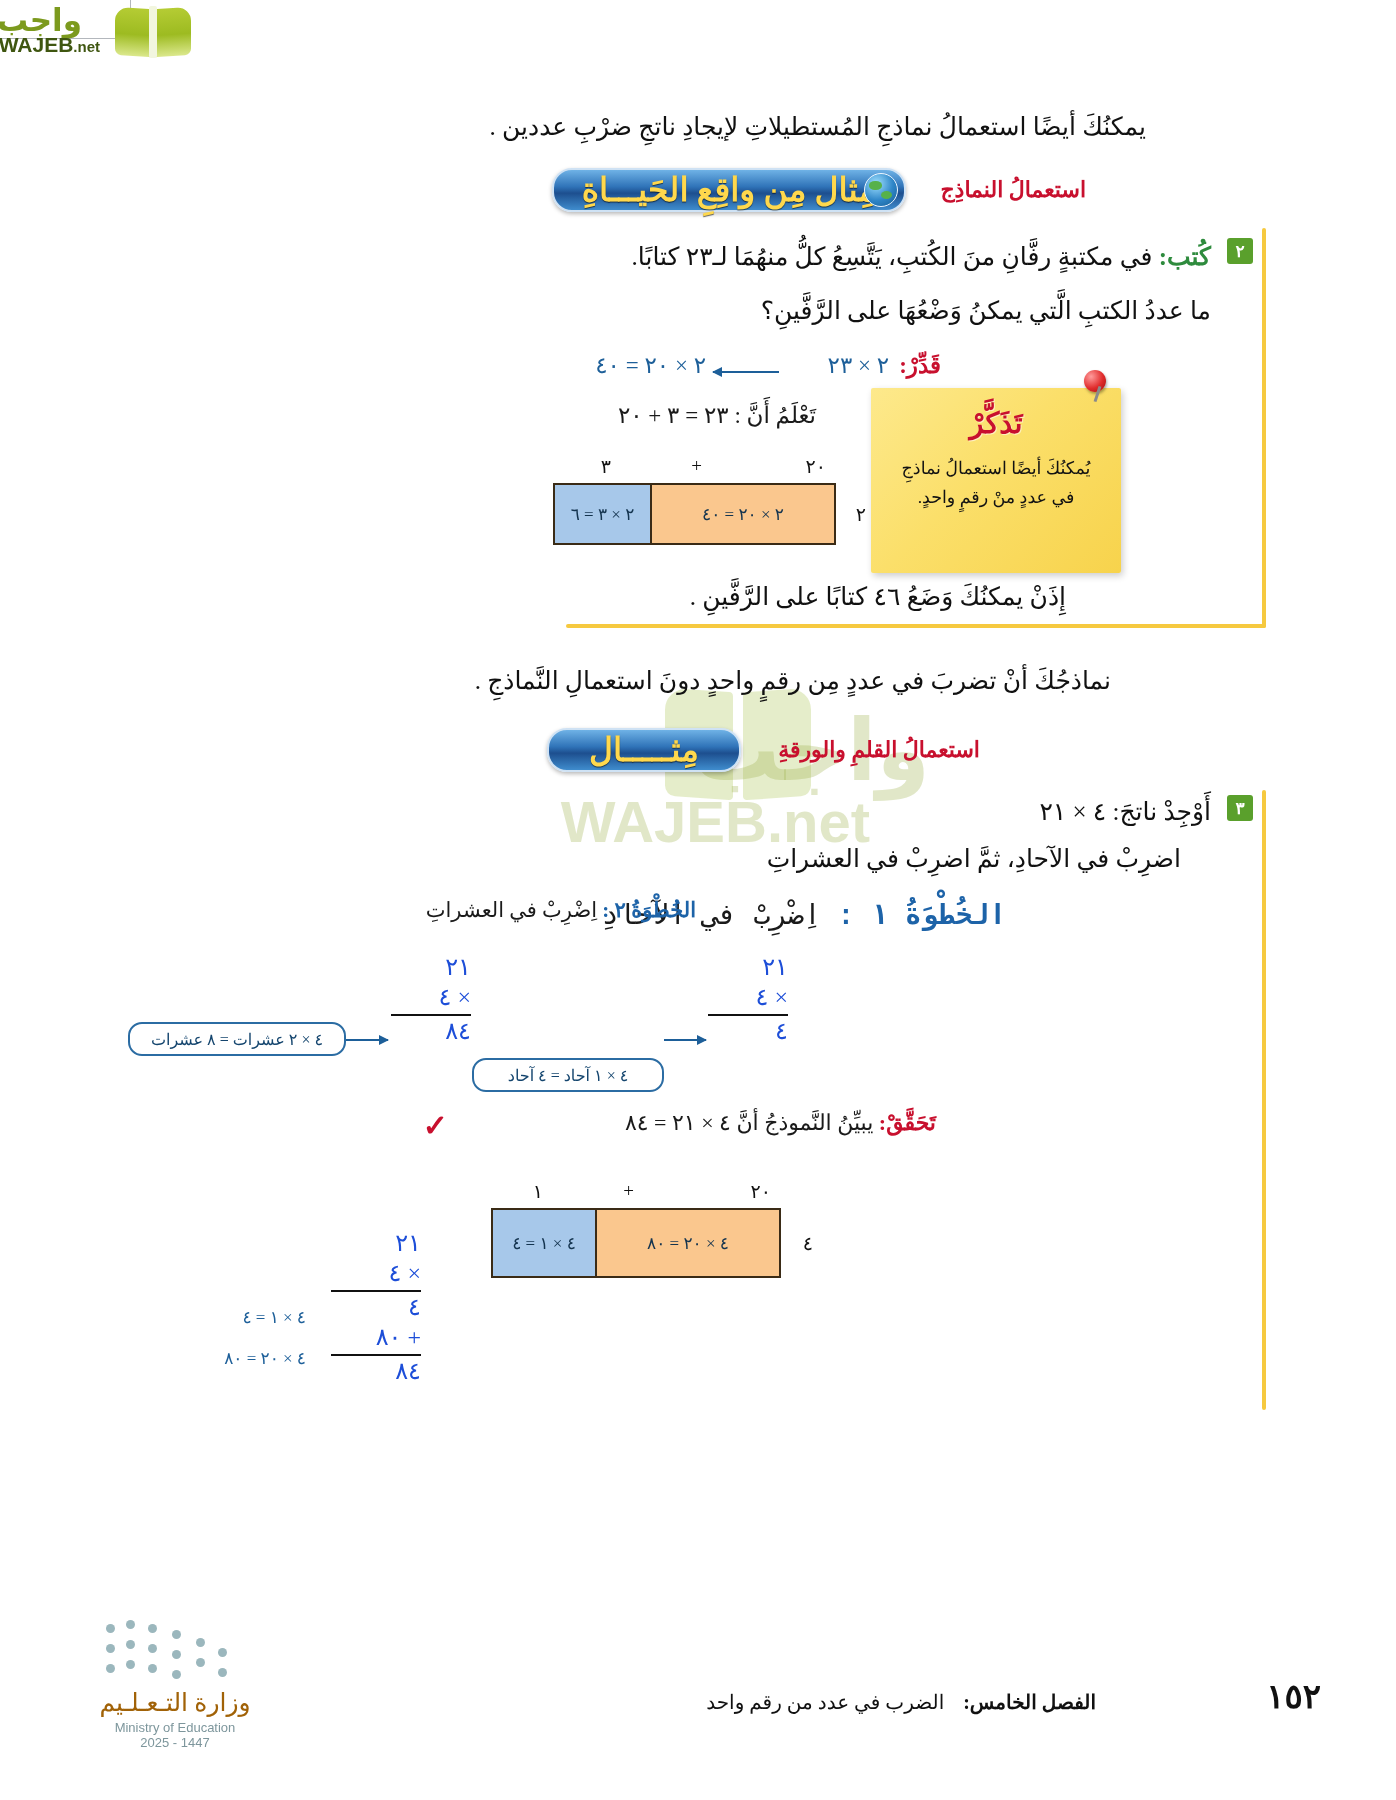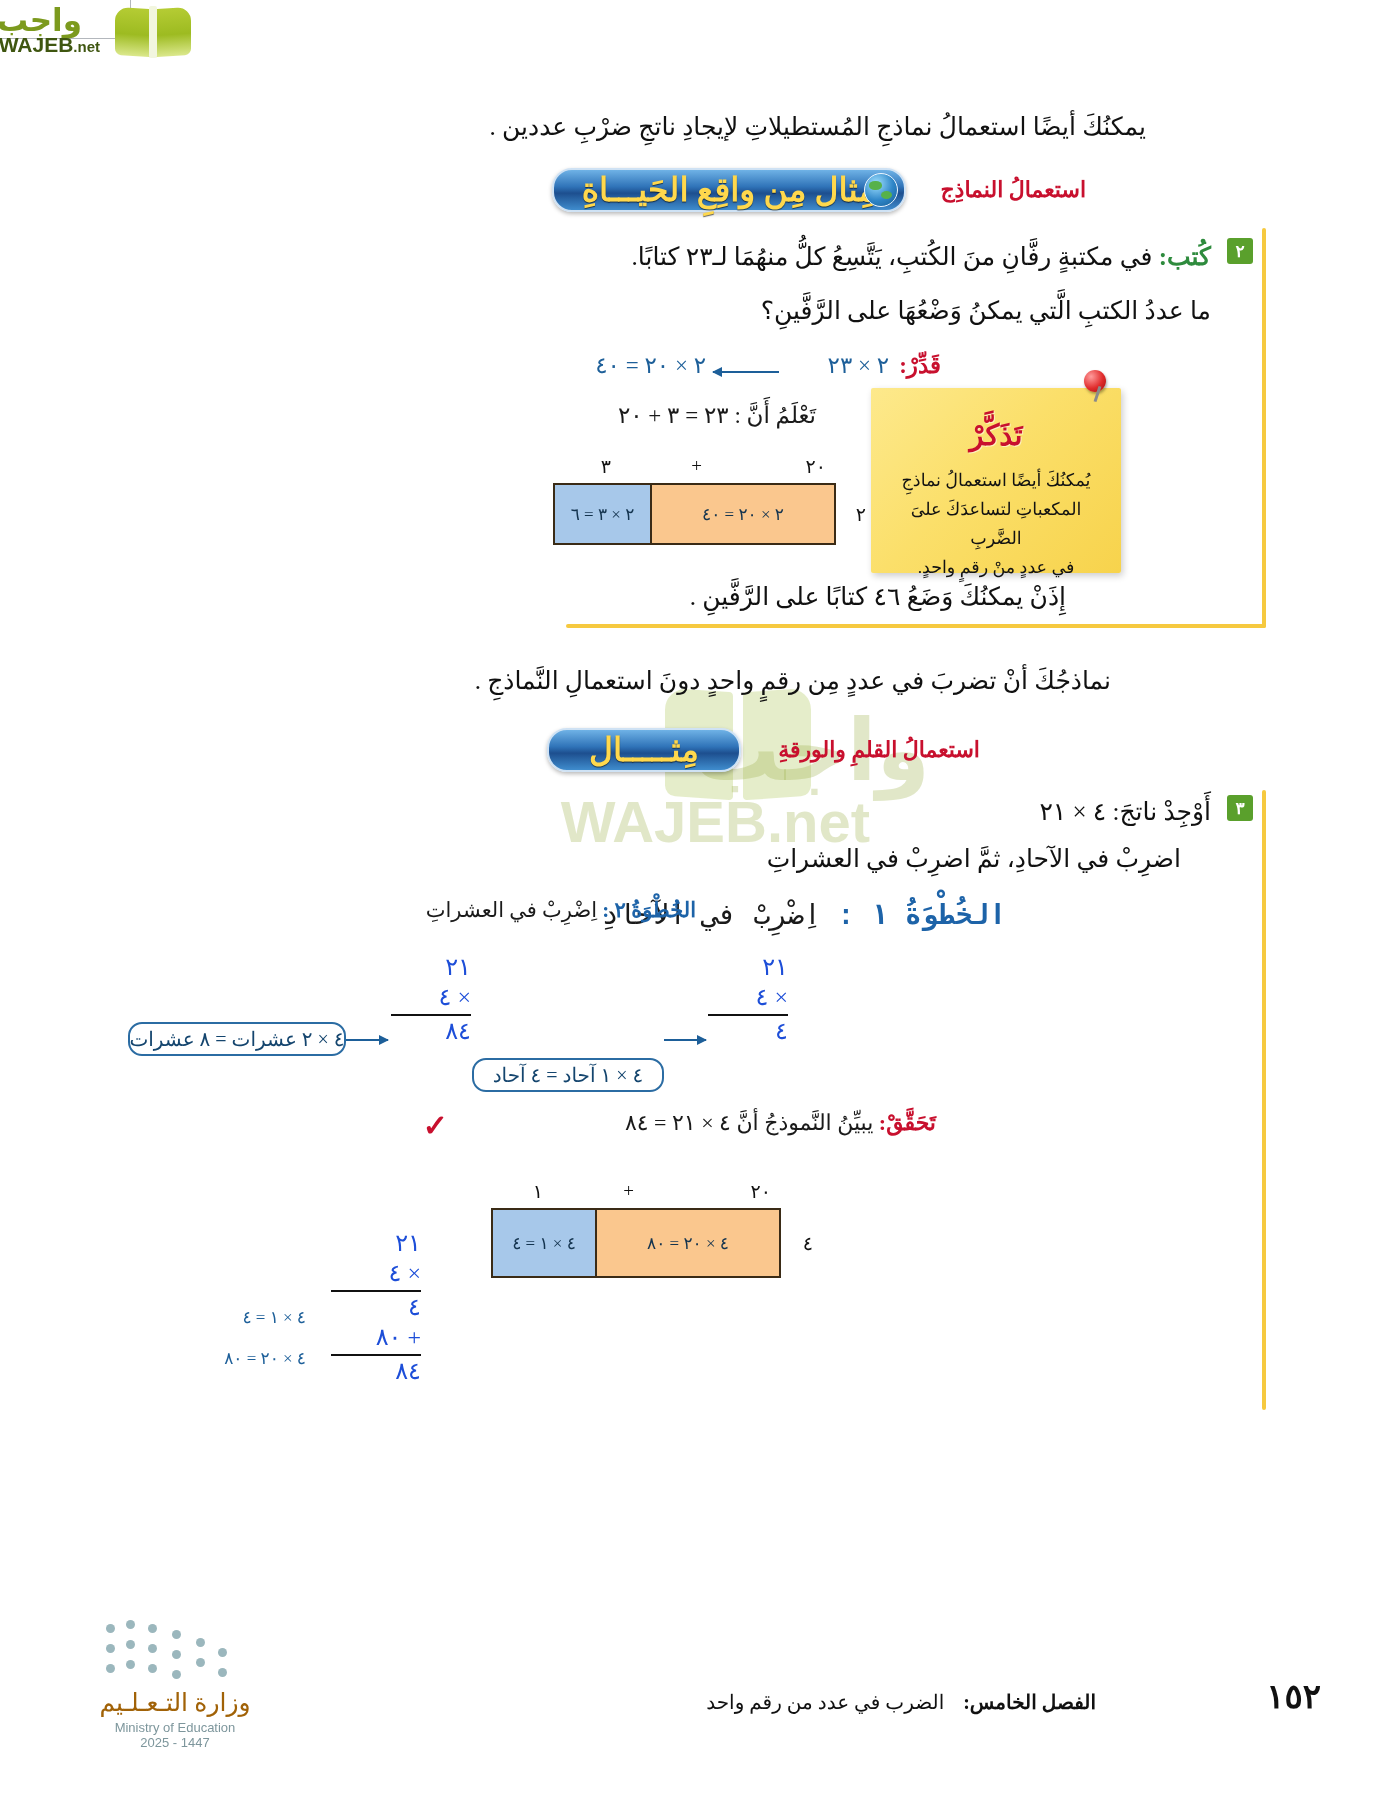--- a/index.html
+++ b/index.html
@@ -167,21 +167,21 @@
     box-shadow: 2px 3px 7px rgba(0,0,0,.2);
     border-radius: 2px;
     direction: rtl;
   }
   #note .title {
     text-align:center;
     color:#c8102e;
     font-weight:bold;
     font-size:29px;
     letter-spacing: 2px;
-    margin-top: 30px;
+    margin-top: 18px;
     text-shadow: 1px 1px 0 rgba(255,255,255,.55);
   }
   #note .body {
     margin: 14px 16px 0 16px;
     font-size: 17.5px;
     line-height: 1.65;
     text-align: center;
     color:#121212;
   }
   #pin {
@@ -232,21 +232,21 @@
   .vcalc { position:absolute; direction:ltr; text-align:right; }
   .vcalc .row { font-size: 24px; color:#1d4ed8; line-height:1.25; white-space:nowrap; }
   .vcalc .rule { border-bottom: 2px solid #111; margin-top: 2px; }
 
   
   .callout {
     position:absolute;
     border: 2px solid #2b6ca3;
     border-radius: 14px;
     color: #14456e;
-    font-size: 20px;
+    font-size: 16px;
     display:flex; align-items:center; justify-content:center;
     background:#fff;
     direction: rtl;
     white-space: nowrap;
     padding: 0 2px;
     box-sizing: border-box;
   }
   .arrow-r { position:absolute; height:2px; background:#1d5f99; }
   .arrow-r::after {
     content:""; position:absolute; right:-1px; top:-4px;
@@ -361,21 +361,20 @@
 
   <div class="sidelab" style="right:-30px; top:48px;">٢</div>
 </div>
 
 <div class="para" style="right:330px; top:578px;">إِذَنْ يمكنُكَ وَضَعُ ٤٦ كتابًا على الرَّفَّينِ .</div>
 
 <div id="note" style="right:275px; top:388px; width:250px; height:185px;">
   <div class="title">تَذَكَّرْ</div>
   <div class="body">
     <div>يُمكنُكَ أيضًا استعمالُ نماذجِ</div>
-    <div>المكعباتِ لتساعدَكَ علىَ الضَّربِ</div>
     <div>في عددٍ منْ رقمٍ واحدٍ.</div>
   </div>
 </div>
 <div id="pin" style="right:290px; top:370px;"></div>
 
 <div class="para" style="right:285px; top:662px;">نماذجُكَ أنْ تضربَ في عددٍ مِن رقمٍ واحدٍ دونَ استعمالِ النَّماذجِ .</div>
 
 <div class="banner" style="right:655px; top:728px; width:190px;">
   <span>مِثـــــال</span>
 </div>

